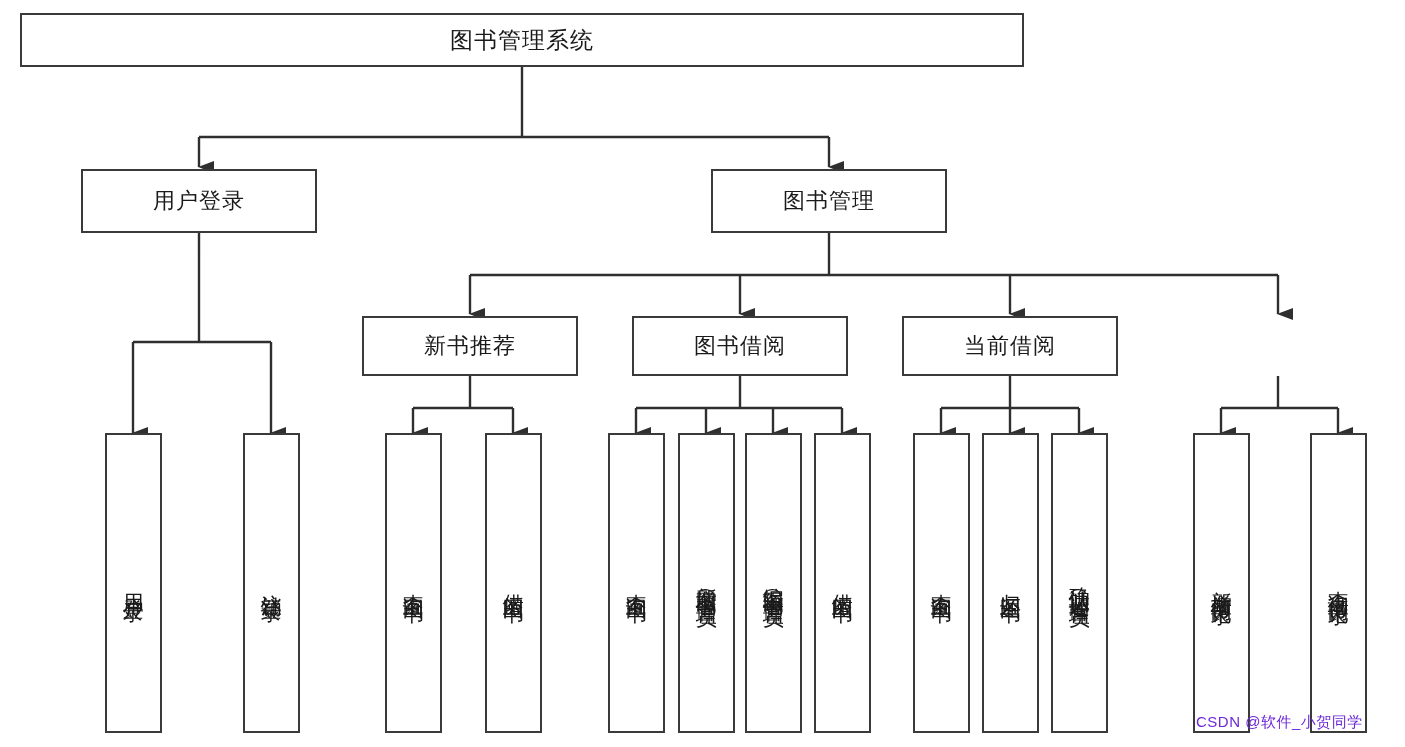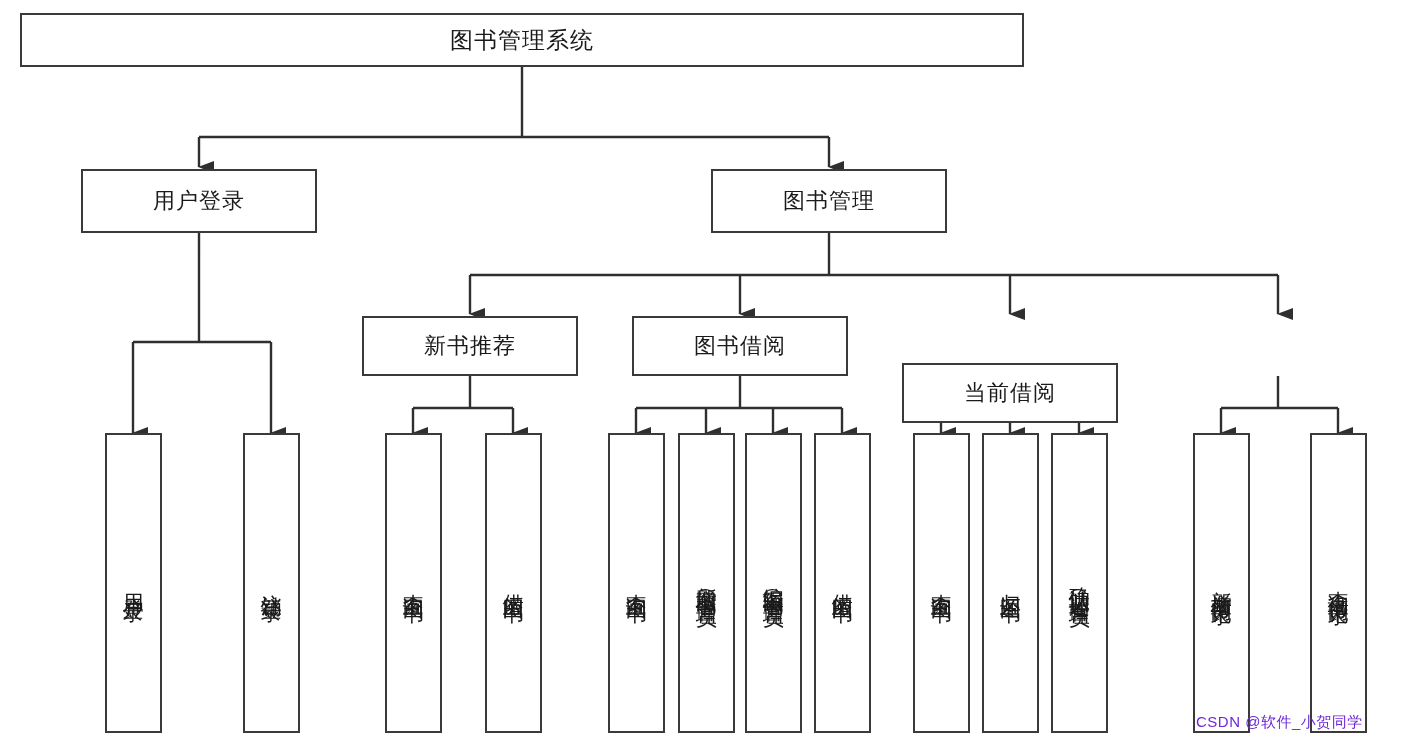--- a/index.html
+++ b/index.html
@@ -134,21 +134,21 @@
   <div class="node h-node" style="left:711px; top:169px; width:236px; height:64px;">
     <span class="lbl">图书管理</span>
   </div>
 
   <div class="node h-node" style="left:632px; top:316px; width:216px; height:60px;">
     <span class="lbl">图书借阅</span>
   </div>
   <div class="node h-node" style="left:362px; top:316px; width:216px; height:60px;">
     <span class="lbl">新书推荐</span>
   </div>
-  <div class="node h-node" style="left:902px; top:316px; width:216px; height:60px;margin-top:47px;">
+  <div class="node h-node" style="left:902px; top:316px; width:216px; height:60px;">
     <span class="lbl">当前借阅</span>
   </div>
 
   <div class="node v-node" style="left:105px; top:433px; width:57px; height:300px;">
     <span class="lbl">用户登录</span>
   </div>
   <div class="node v-node" style="left:243px; top:433px; width:57px; height:300px;">
     <span class="lbl">注销登录</span>
   </div>
 

